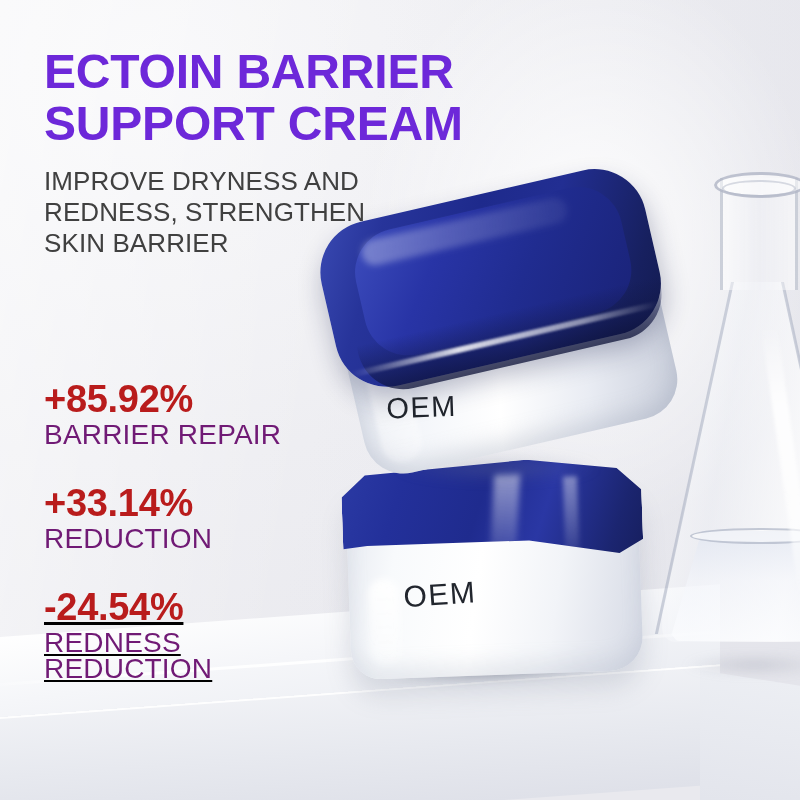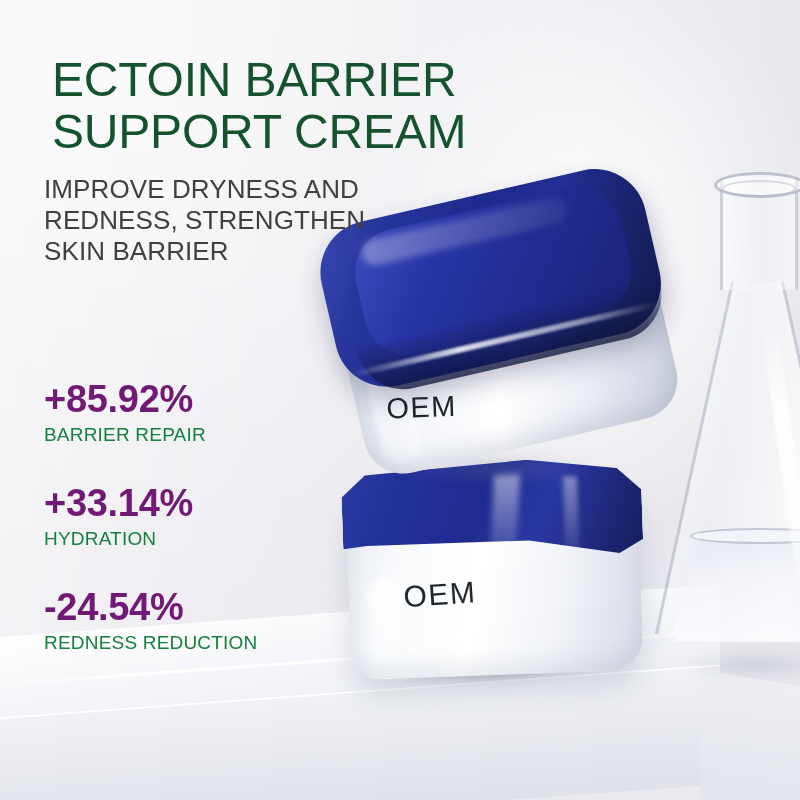--- a/index.html
+++ b/index.html
@@ -296,60 +296,60 @@
   }
 
   
   .copy {
     position: absolute;
     left: 44px; top: 46px;
     width: 470px;
     z-index: 40;
   }
   .headline {
-    margin: 8px;
+    margin: 0;
     font-size: 48px;
     line-height: 52px;
-    font-weight: normal;
+    font-weight: bold;
     letter-spacing: -0.2px;
-    color: #14532d;
+    color: #6d28d9;
     white-space: pre-line;
   }
   .subhead {
     margin: 16px 0 0 0;
     font-size: 26px;
     line-height: 31px;
     font-weight: normal;
     letter-spacing: 0.1px;
     color: #404040;
     white-space: pre-line;
   }
 
   .stats {
     position: absolute;
     left: 44px; top: 378px;
     width: 300px;
     z-index: 40;
   }
   .stat { margin-bottom: 34px; }
-  .stat:last-child { margin-bottom: 16px; }
+  .stat:last-child { margin-bottom: 16px; text-decoration: underline; }
   .stat-value {
     font-size: 38px;
     line-height: 42px;
     font-weight: bold;
     letter-spacing: -0.3px;
-    color: #701a75;
+    color: #b91c1c;
   }
   .stat-label {
     margin-top: 2px;
-    font-size: 19px;
+    font-size: 28px;
     line-height: 26px;
     font-weight: normal;
     letter-spacing: 0.2px;
-    color: #15803d;
+    color: #701a75;
   }
 </style>
 </head>
 <body>
 
 <div id="poster">
 
   <div class="bg-base"></div>
   <div class="bg-wall-shade"></div>
   <div class="bg-wall-glow"></div>
@@ -404,21 +404,21 @@
 SKIN BARRIER</p>
   </div>
 
   <div class="stats">
     <div class="stat">
       <div class="stat-value">+85.92%</div>
       <div class="stat-label">BARRIER REPAIR</div>
     </div>
     <div class="stat">
       <div class="stat-value">+33.14%</div>
-      <div class="stat-label">HYDRATION</div>
+      <div class="stat-label">REDUCTION</div>
     </div>
     <div class="stat">
       <div class="stat-value">-24.54%</div>
       <div class="stat-label">REDNESS REDUCTION</div>
     </div>
   </div>
 
 </div>
 
 </body></html>

